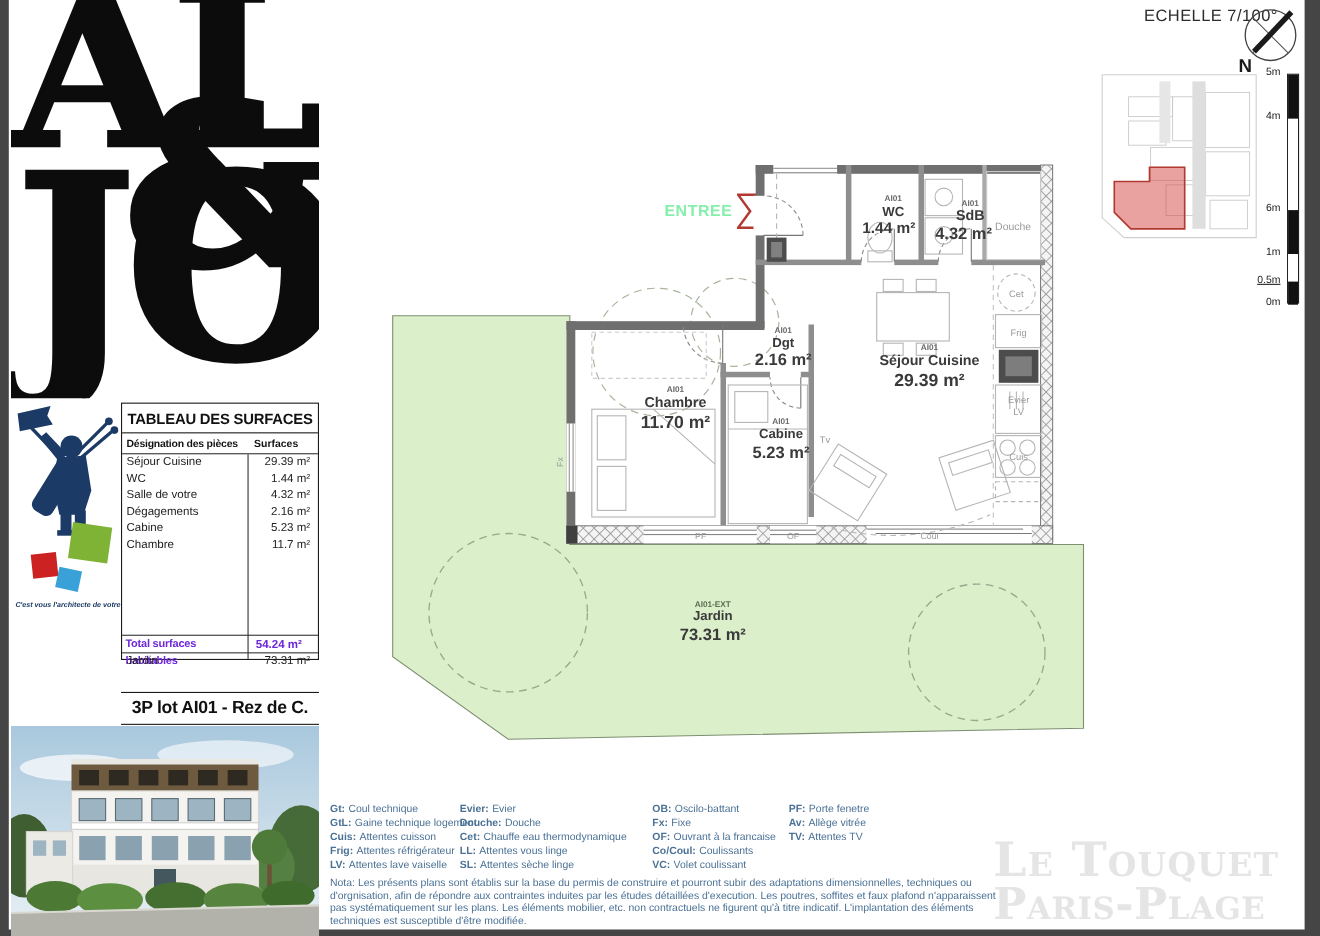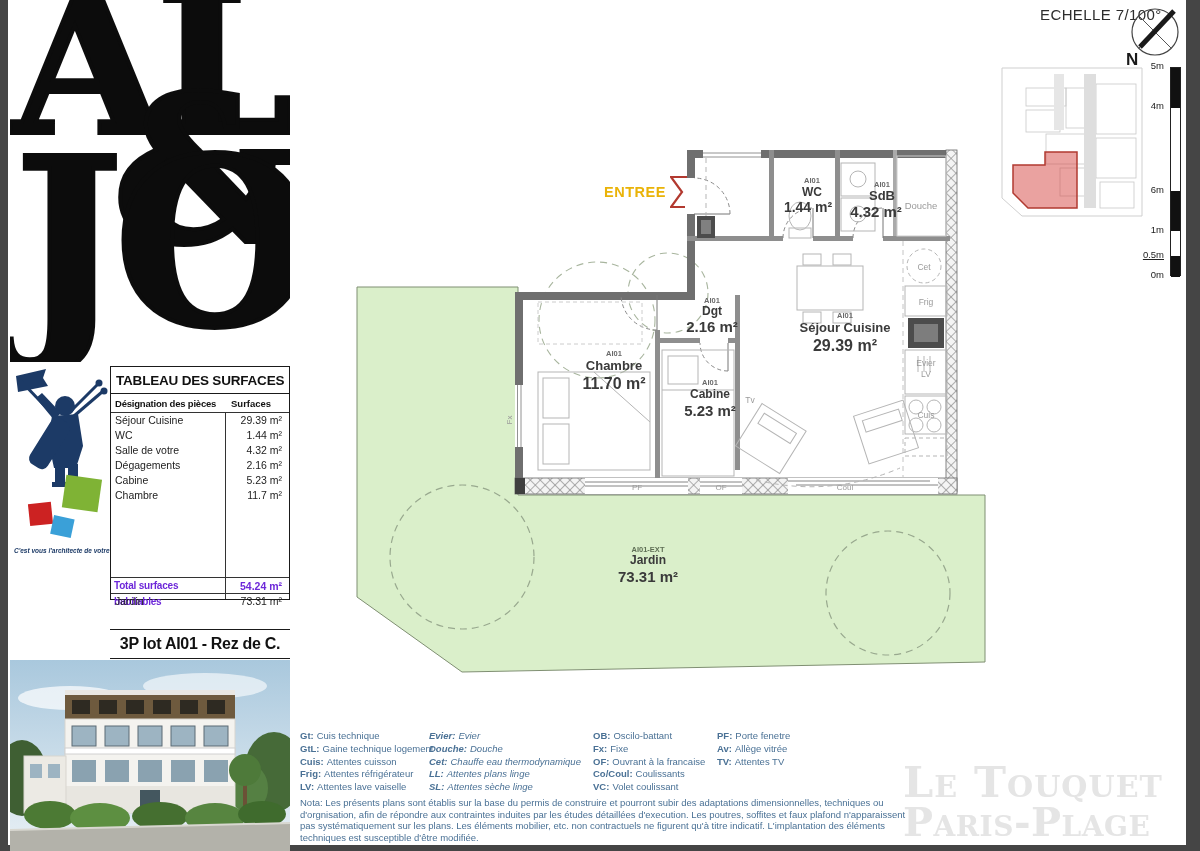--- a/index.html
+++ b/index.html
@@ -22,31 +22,31 @@
               font-weight:bold; font-size:13.5px; letter-spacing:-0.2px; padding-left:5px; color:#111; }
   .st-head { display:flex; height:19px; border-bottom:1.2px solid #333; font-weight:bold; font-size:9.5px; color:#111; }
   .st-head .c1 { width:114px; padding:4px 0 0 4px; letter-spacing:-0.2px; }
   .st-head .c2 { flex:1; padding:4px 0 0 6px; }
   .st-row { display:flex; height:15px; font-size:10.5px; color:#222; }
   .st-row .c1 { width:114px; padding-left:4px; line-height:15px; }
   .st-row .c2 { flex:1; text-align:right; padding-right:7px; line-height:15px; }
   .st-total { position:absolute; left:0; right:0; top:210px; height:17px; display:flex;
               border-top:1.2px solid #333; border-bottom:1.2px solid #333; font-weight:bold; color:#6d28d9; }
   .st-total .c1 { width:114px; padding-left:3px; font-size:10px; line-height:16px; letter-spacing:-0.2px; }
-  .st-total .c2 { flex:1; text-align:right; padding-right:7px; font-size:10.5px; line-height:16px; }
+  .st-total .c2 { flex:1; text-align:center; padding-right:7px; font-size:10.5px; line-height:16px; }
   .st-jardin { position:absolute; left:0; right:0; top:227px; height:15px; display:flex; color:#222; }
   .st-jardin .c1 { width:114px; padding-left:4px; font-size:10.5px; line-height:15px; }
   .st-jardin .c2 { flex:1; text-align:right; padding-right:7px; font-size:10.5px; line-height:15px; }
   .lot-box { left:110px; top:629px; width:180px; height:30px; border-top:1.5px solid #1a1a1a;
              border-bottom:1.5px solid #1a1a1a; line-height:28px; text-align:center;
              font-weight:bold; font-size:16px; letter-spacing:-0.3px; color:#111; }
 
   
   .entree { left:604px; top:170px; display:flex; align-items:center; gap:4px; }
-  .entree-label { color:#eab308; font-weight:bold; font-size:14.5px; letter-spacing:0.5px; }
+  .entree-label { color:#86efac; font-weight:bold; font-size:14.5px; letter-spacing:0.5px; }
 
   
   .echelle { left:1040px; top:6px; font-size:15px; color:#2d2d2d; letter-spacing:0.4px; }
   .scalebar { left:1130px; top:58px; width:58px; height:230px; }
   .scalebar .tick { position:absolute; width:34px; text-align:right; font-size:9.5px; color:#222; }
   .bar { position:absolute; left:40px; top:9px; width:11px; height:209px; border:1px solid #222; }
   .bar div { width:100%; }
 
   
   .legend { left:300px; top:730px; width:545px; height:68px; font-size:9.5px; color:#4a7195; }
@@ -428,31 +428,31 @@
     <div style="height:40px; background:#111;"></div>
     <div style="height:83px; background:#fff;"></div>
     <div style="height:40px; background:#111;"></div>
     <div style="height:25px; background:#fff;"></div>
     <div style="height:21px; background:#111;"></div>
   </div>
 </div>
 
 <div class="abs legend">
   <div class="lcol" style="left:0;">
-    <div class="litem"><b>Gt:</b><span>Cuis technique</span></div>
+    <div class="litem"><b>Gt:</b><span>Coul technique</span></div>
     <div class="litem"><b>GtL:</b><span>Gaine technique logement</span></div>
     <div class="litem"><b>Cuis:</b><span>Attentes cuisson</span></div>
     <div class="litem"><b>Frig:</b><span>Attentes réfrigérateur</span></div>
     <div class="litem"><b>LV:</b><span>Attentes lave vaiselle</span></div>
   </div>
-  <div class="lcol" style="left:129px;font-style:italic;">
+  <div class="lcol" style="left:118px;">
     <div class="litem"><b>Evier:</b><span>Evier</span></div>
     <div class="litem"><b>Douche:</b><span>Douche</span></div>
     <div class="litem"><b>Cet:</b><span>Chauffe eau thermodynamique</span></div>
-    <div class="litem"><b>LL:</b><span>Attentes plans linge</span></div>
+    <div class="litem"><b>LL:</b><span>Attentes vous linge</span></div>
     <div class="litem"><b>SL:</b><span>Attentes sèche linge</span></div>
   </div>
   <div class="lcol" style="left:293px;">
     <div class="litem"><b>OB:</b><span>Oscilo-battant</span></div>
     <div class="litem"><b>Fx:</b><span>Fixe</span></div>
     <div class="litem"><b>OF:</b><span>Ouvrant à la francaise</span></div>
     <div class="litem"><b>Co/Coul:</b><span>Coulissants</span></div>
     <div class="litem"><b>VC:</b><span>Volet coulissant</span></div>
   </div>
   <div class="lcol" style="left:417px;">

